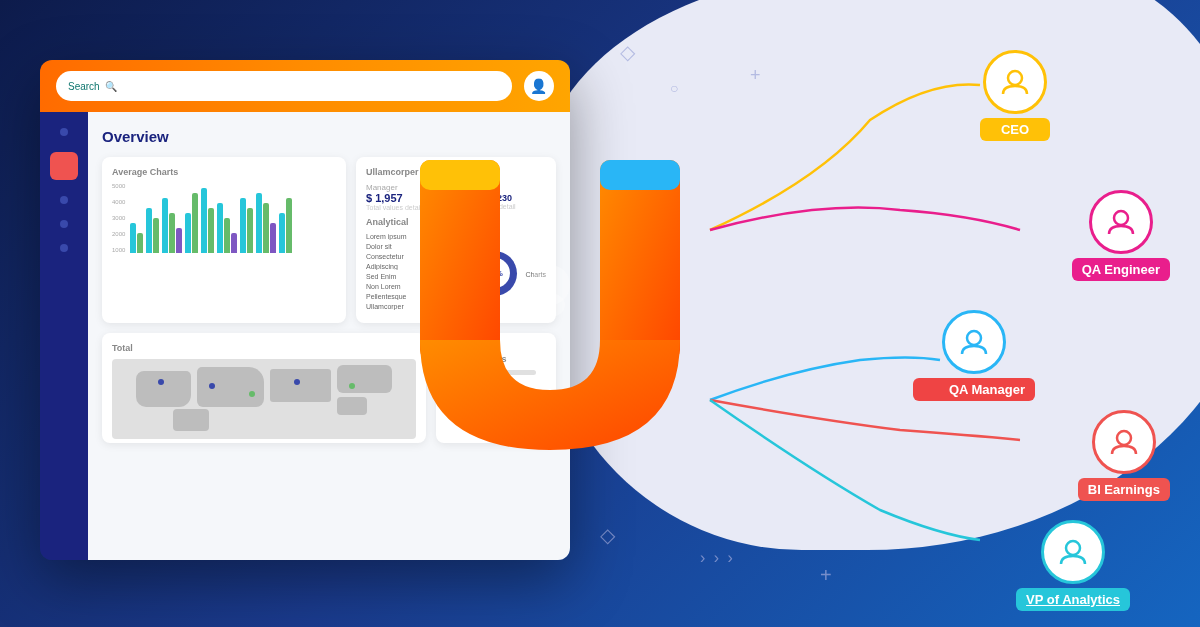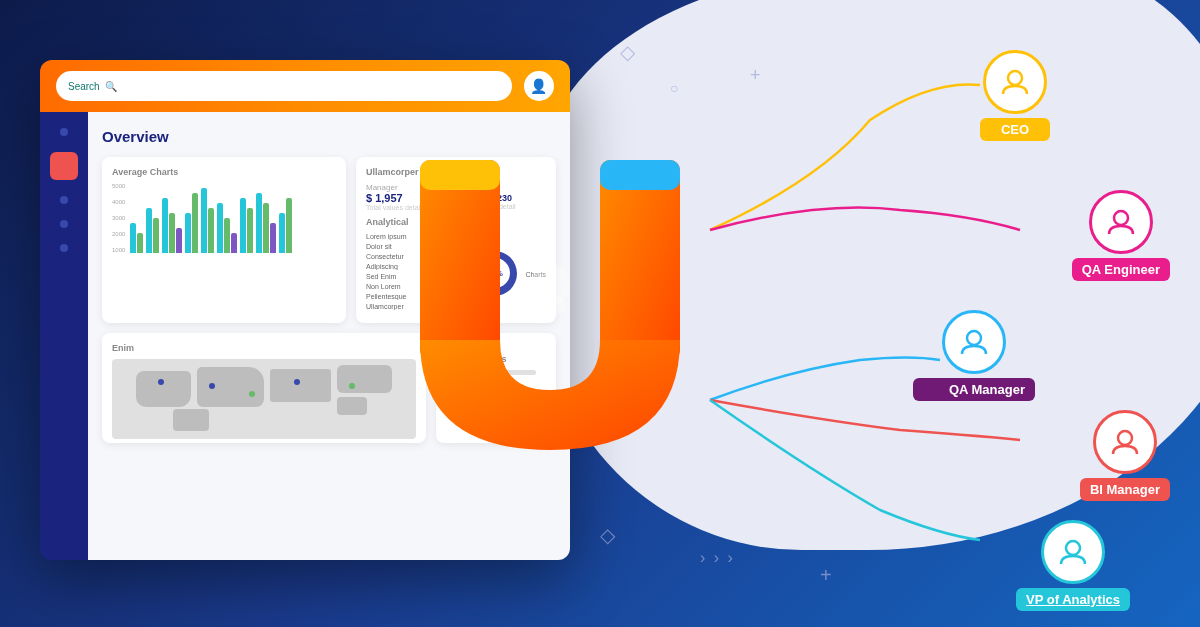--- a/index.html
+++ b/index.html
@@ -377,21 +377,21 @@
     .ceo-label { background: #ffc107; color: white; }
 
     
     .qa-eng-node { top: 160px; right: 20px; }
     .qa-eng-circle { border-color: #e91e8c; color: #e91e8c; }
     .qa-eng-label { background: #e91e8c; }
 
     
     .qa-mgr-node { top: 280px; right: 155px; }
     .qa-mgr-circle { border-color: #29b6f6; color: #29b6f6; }
-    .qa-mgr-label { background: #701a75; padding-left: 36px; }
+    .qa-mgr-label { background: #ef4444; padding-left: 36px; }
 
     
     .bi-mgr-node { top: 380px; right: 20px; }
     .bi-mgr-circle { border-color: #ef5350; color: #ef5350; }
     .bi-mgr-label { background: #ef5350; }
 
     
     .vp-node { top: 490px; right: 60px; }
     .vp-circle { border-color: #26c6da; color: #26c6da; }
     .vp-label { background: #26c6da; text-decoration: underline; }
@@ -592,21 +592,21 @@
             </div>
             <div style="font-size:7px;color:#666;margin-top:3px;">Charts</div>
           </div>
         </div>
       </div>
     </div>
 
     <div class="dash-row">
 
       <div class="dash-card map-card">
-        <div class="card-title">Enim</div>
+        <div class="card-title">Total</div>
         <div class="map-bg">
 
           <div class="map-continent" style="left:8%;top:15%;width:18%;height:45%;border-radius:8px 5px 12px 10px;"></div>
           <div class="map-continent" style="left:28%;top:10%;width:22%;height:50%;border-radius:5px 15px 8px 6px;"></div>
           <div class="map-continent" style="left:52%;top:12%;width:20%;height:42%;"></div>
           <div class="map-continent" style="left:74%;top:8%;width:18%;height:35%;border-radius:6px;"></div>
           <div class="map-continent" style="left:20%;top:62%;width:12%;height:28%;border-radius:4px;"></div>
           <div class="map-continent" style="left:74%;top:48%;width:10%;height:22%;border-radius:4px;"></div>
 
           <div class="map-dot" style="left:15%;top:25%;"></div>
@@ -689,21 +689,21 @@
     <div class="node-label qa-mgr-label">QA Manager</div>
   </div>
 
   <div class="org-node bi-mgr-node">
     <div class="node-circle bi-mgr-circle">
       <svg width="32" height="32" viewBox="0 0 32 32">
         <circle cx="16" cy="12" r="7" fill="none" stroke="#ef5350" stroke-width="2.5"></circle>
         <path d="M4 28 Q4 20 16 20 Q28 20 28 28" fill="none" stroke="#ef5350" stroke-width="2.5"></path>
       </svg>
     </div>
-    <div class="node-label bi-mgr-label" style="background:#ef5350;">BI Manager</div>
+    <div class="node-label bi-mgr-label" style="background:#ef5350;">BI Earnings</div>
   </div>
 
   <div class="org-node vp-node">
     <div class="node-circle vp-circle">
       <svg width="32" height="32" viewBox="0 0 32 32">
         <circle cx="16" cy="12" r="7" fill="none" stroke="#26c6da" stroke-width="2.5"></circle>
         <path d="M4 28 Q4 20 16 20 Q28 20 28 28" fill="none" stroke="#26c6da" stroke-width="2.5"></path>
       </svg>
     </div>
     <div class="node-label vp-label" style="background:#26c6da;">VP of Analytics</div>

